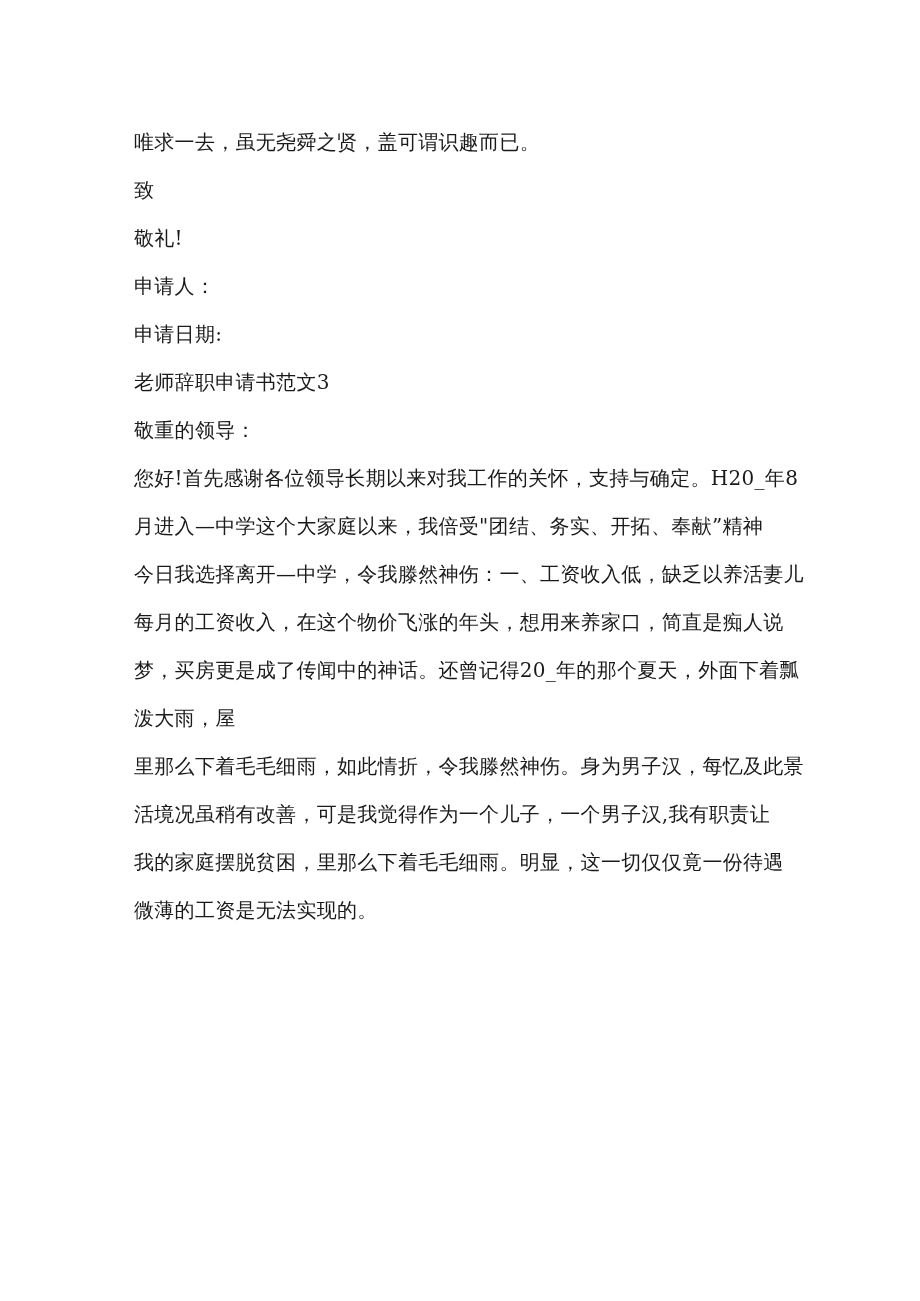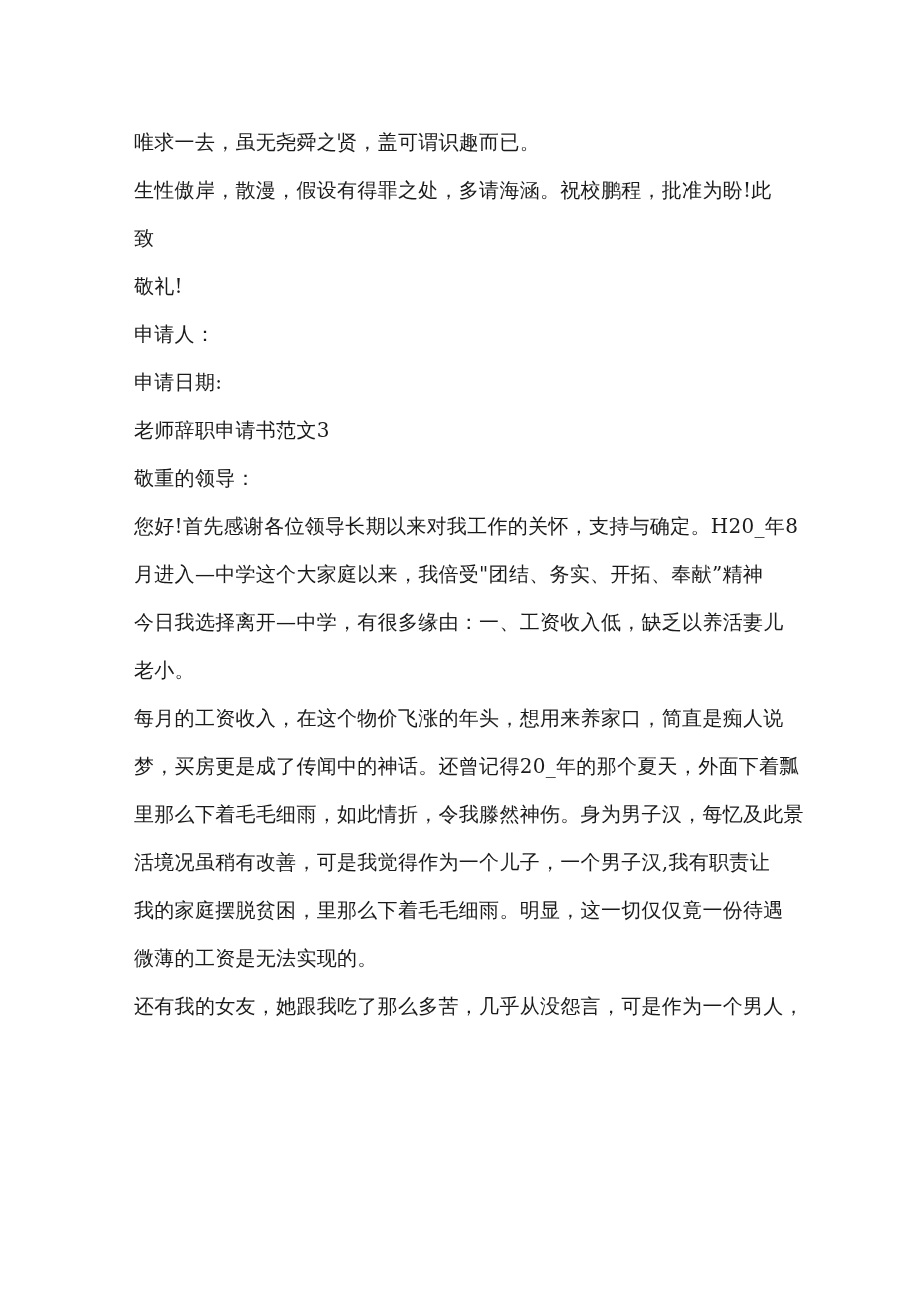--- a/index.html
+++ b/index.html
@@ -36,32 +36,30 @@
     white-space: nowrap;
     letter-spacing: 0.3px;
   }
 </style>
 </head>
 <body>
 
 <div class="page">
   <div class="content">
     <div class="line">唯求一去，虽无尧舜之贤，盖可谓识趣而已。</div>
-    <div class="line">生性傲岸，散漫，假设有得罪之处，多请海涵。祝校鹏程，批准为盼!此</div>
     <div class="line">致</div>
     <div class="line">敬礼!</div>
     <div class="line">申请人：</div>
     <div class="line">申请日期:</div>
     <div class="line">老师辞职申请书范文3</div>
     <div class="line">敬重的领导：</div>
     <div class="line">您好!首先感谢各位领导长期以来对我工作的关怀，支持与确定。H20_年8</div>
     <div class="line">月进入—中学这个大家庭以来，我倍受"团结、务实、开拓、奉献”精神</div>
-    <div class="line">今日我选择离开—中学，有很多缘由：一、工资收入低，缺乏以养活妻儿</div>
-    <div class="line">老小。</div>
+    <div class="line">今日我选择离开—中学，令我滕然神伤：一、工资收入低，缺乏以养活妻儿</div>
     <div class="line">每月的工资收入，在这个物价飞涨的年头，想用来养家口，简直是痴人说</div>
     <div class="line">梦，买房更是成了传闻中的神话。还曾记得20_年的那个夏天，外面下着瓢</div>
+    <div class="line">泼大雨，屋</div>
     <div class="line">里那么下着毛毛细雨，如此情折，令我滕然神伤。身为男子汉，每忆及此景</div>
     <div class="line">活境况虽稍有改善，可是我觉得作为一个儿子，一个男子汉,我有职责让</div>
     <div class="line">我的家庭摆脱贫困，里那么下着毛毛细雨。明显，这一切仅仅竟一份待遇</div>
     <div class="line">微薄的工资是无法实现的。</div>
-    <div class="line">还有我的女友，她跟我吃了那么多苦，几乎从没怨言，可是作为一个男人，</div>
   </div>
 </div>
 
 </body></html>

